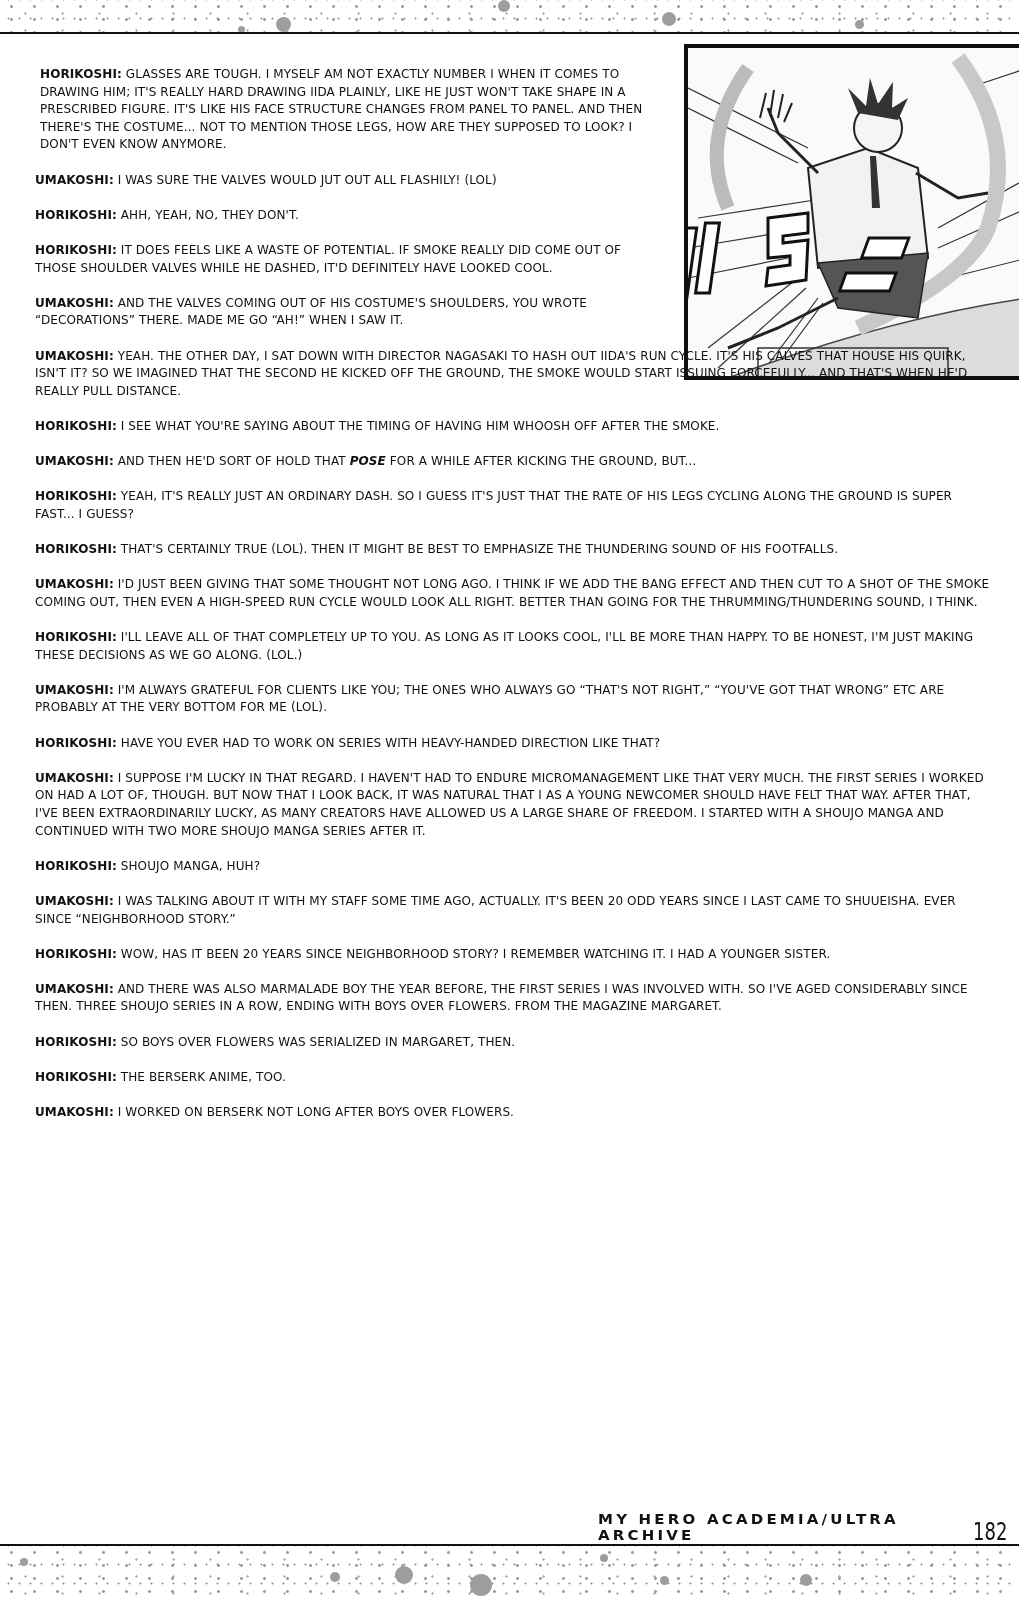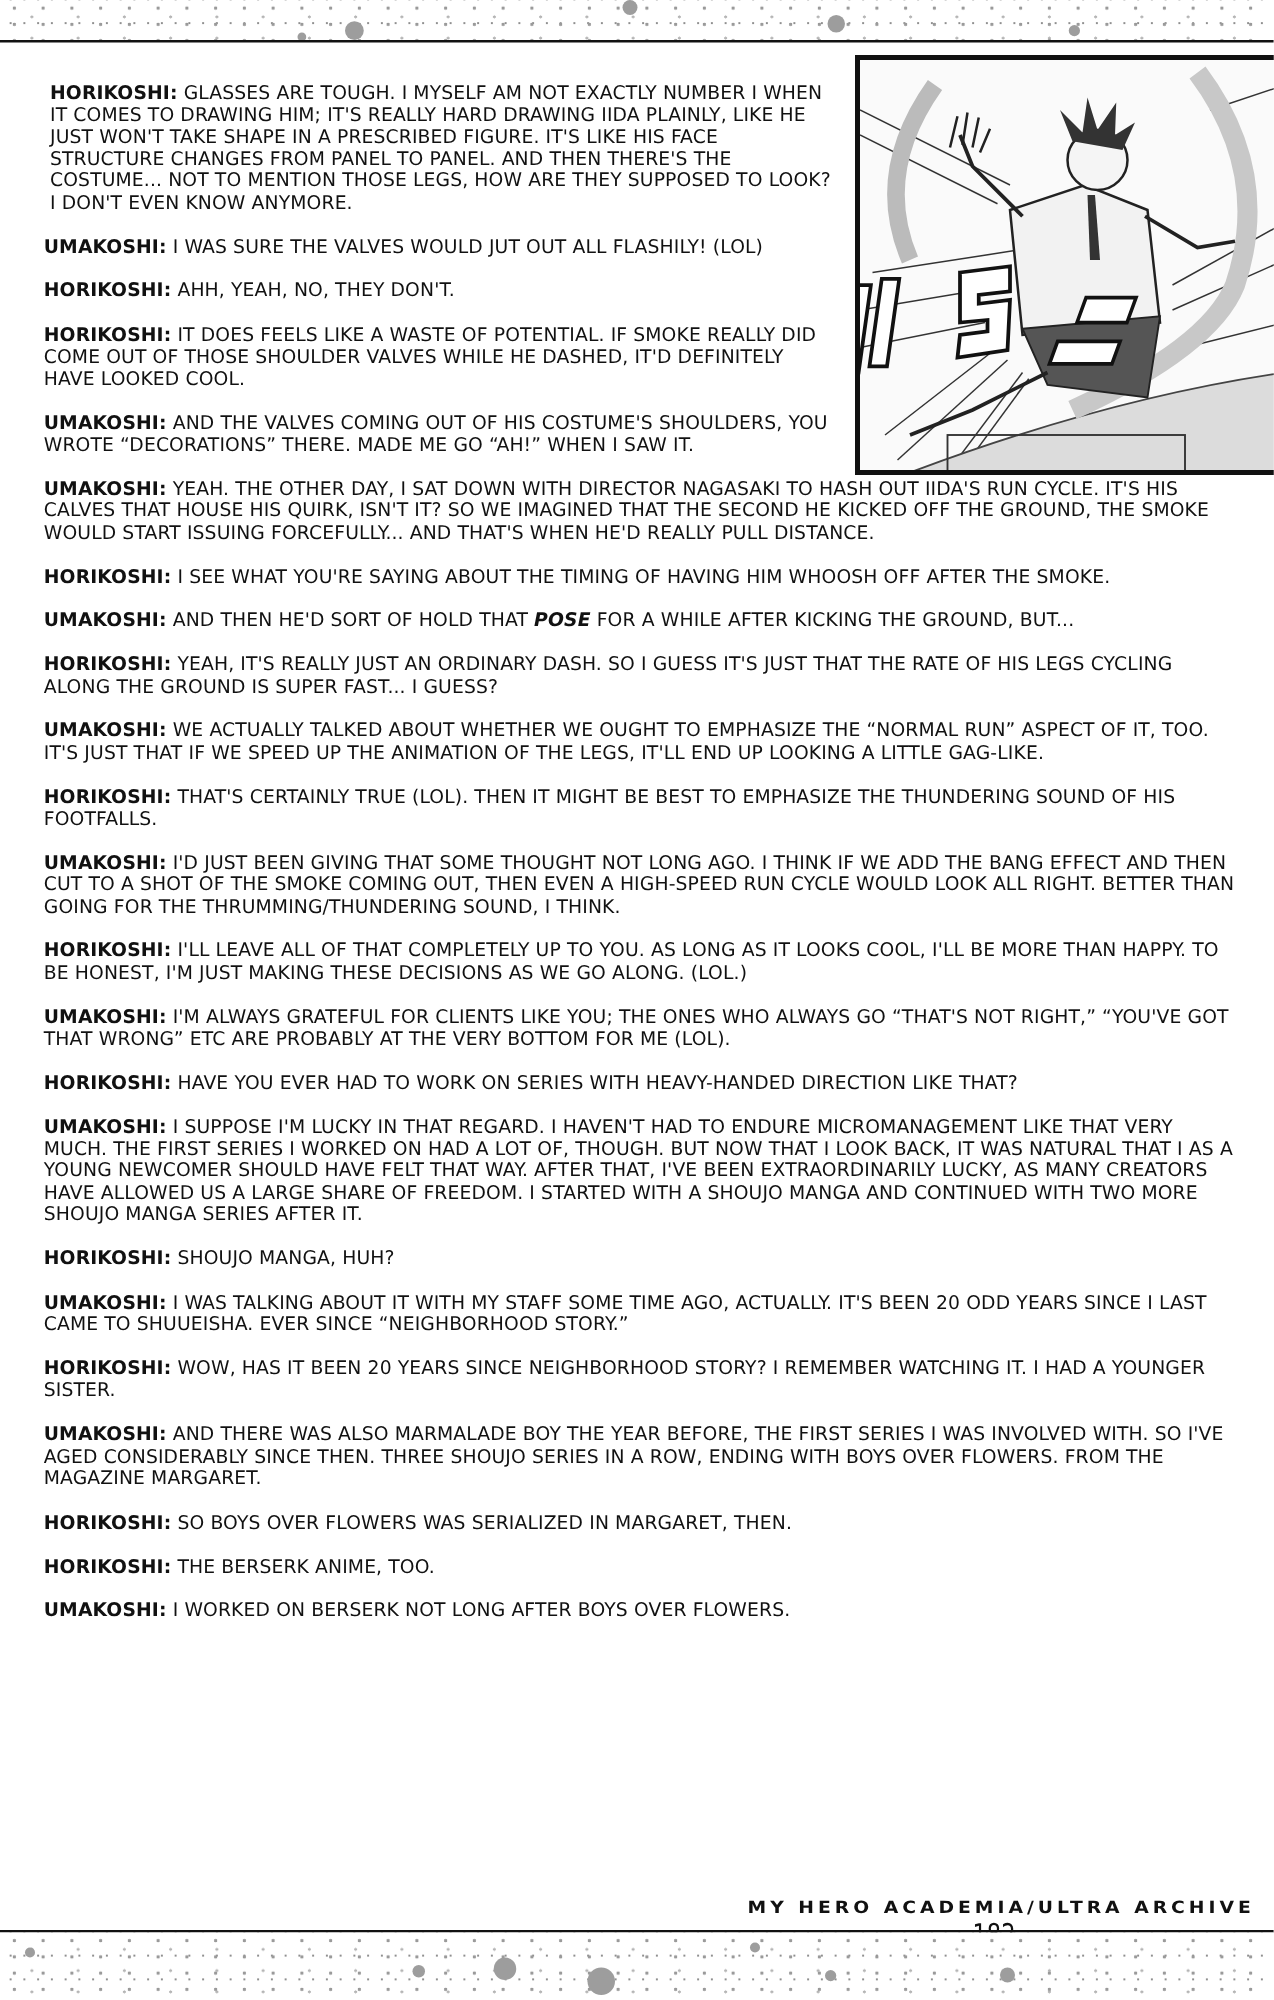--- a/index.html
+++ b/index.html
@@ -25,30 +25,30 @@
 
   .panel {
     position: absolute; left: 684px; top: 44px; width: 340px; height: 336px;
     border: 4px solid #111; border-right: none; background: #fafafa; overflow: hidden;
     box-sizing: border-box;
   }
   .panel svg { position: absolute; left: 0; top: 0; }
 
   .text-block { position: absolute; left: 35px; top: 66px; width: 955px; }
   .para {
-    font-size: 15px; line-height: 17.6px; letter-spacing: 0.1px;
+    font-size: 12px; line-height: 17.6px; letter-spacing: 0.1px;
     text-transform: uppercase; margin: 0 0 17.6px 0; font-weight: 500;
   }
   .para.narrow { width: 630px; }
   .speaker { font-weight: 700; }
   .emph { font-style: italic; font-weight: 700; text-align: right; }
 
   .footer {
     position: absolute; left: 598px; top: 1516px; height: 28px;
-    display: flex; align-items: center; gap: 2px; flex-direction: column;
+    display: flex; align-items: flex-end; gap: 2px;
   }
   .footer-title {
     font-family: "DejaVu Sans", sans-serif; font-weight: 700; font-size: 15px;
     letter-spacing: 3.2px; transform: scaleY(0.9); transform-origin: bottom;
   }
   .page-number {
     font-family: "DejaVu Sans", sans-serif; font-size: 24px; font-weight: 400;
     transform: scaleX(0.75); transform-origin: left bottom; line-height: 24px;
   }
 </style>
@@ -145,24 +145,20 @@
   </p>
   <p class="para">
     <span class="speaker">UMAKOSHI:</span>
     <span>AND THEN HE'D SORT OF HOLD THAT </span><span class="emph">POSE</span><span> FOR A WHILE AFTER KICKING THE GROUND, BUT...</span>
   </p>
   <p class="para">
     <span class="speaker">HORIKOSHI:</span>
     <span>YEAH, IT'S REALLY JUST AN ORDINARY DASH. SO I GUESS IT'S JUST THAT THE RATE OF HIS LEGS CYCLING ALONG THE GROUND IS SUPER FAST... I GUESS?</span>
   </p>
   <p class="para">
-    <span class="speaker">UMAKOSHI:</span>
-    <span>WE ACTUALLY TALKED ABOUT WHETHER WE OUGHT TO EMPHASIZE THE “NORMAL RUN” ASPECT OF IT, TOO. IT'S JUST THAT IF WE SPEED UP THE ANIMATION OF THE LEGS, IT'LL END UP LOOKING A LITTLE GAG-LIKE.</span>
-  </p>
-  <p class="para">
     <span class="speaker">HORIKOSHI:</span>
     <span>THAT'S CERTAINLY TRUE (LOL). THEN IT MIGHT BE BEST TO EMPHASIZE THE THUNDERING SOUND OF HIS FOOTFALLS.</span>
   </p>
   <p class="para">
     <span class="speaker">UMAKOSHI:</span>
     <span>I'D JUST BEEN GIVING THAT SOME THOUGHT NOT LONG AGO. I THINK IF WE ADD THE BANG EFFECT AND THEN CUT TO A SHOT OF THE SMOKE COMING OUT, THEN EVEN A HIGH-SPEED RUN CYCLE WOULD LOOK ALL RIGHT. BETTER THAN GOING FOR THE THRUMMING/THUNDERING SOUND, I THINK.</span>
   </p>
   <p class="para">
     <span class="speaker">HORIKOSHI:</span>
     <span>I'LL LEAVE ALL OF THAT COMPLETELY UP TO YOU. AS LONG AS IT LOOKS COOL, I'LL BE MORE THAN HAPPY. TO BE HONEST, I'M JUST MAKING THESE DECISIONS AS WE GO ALONG. (LOL.)</span>

